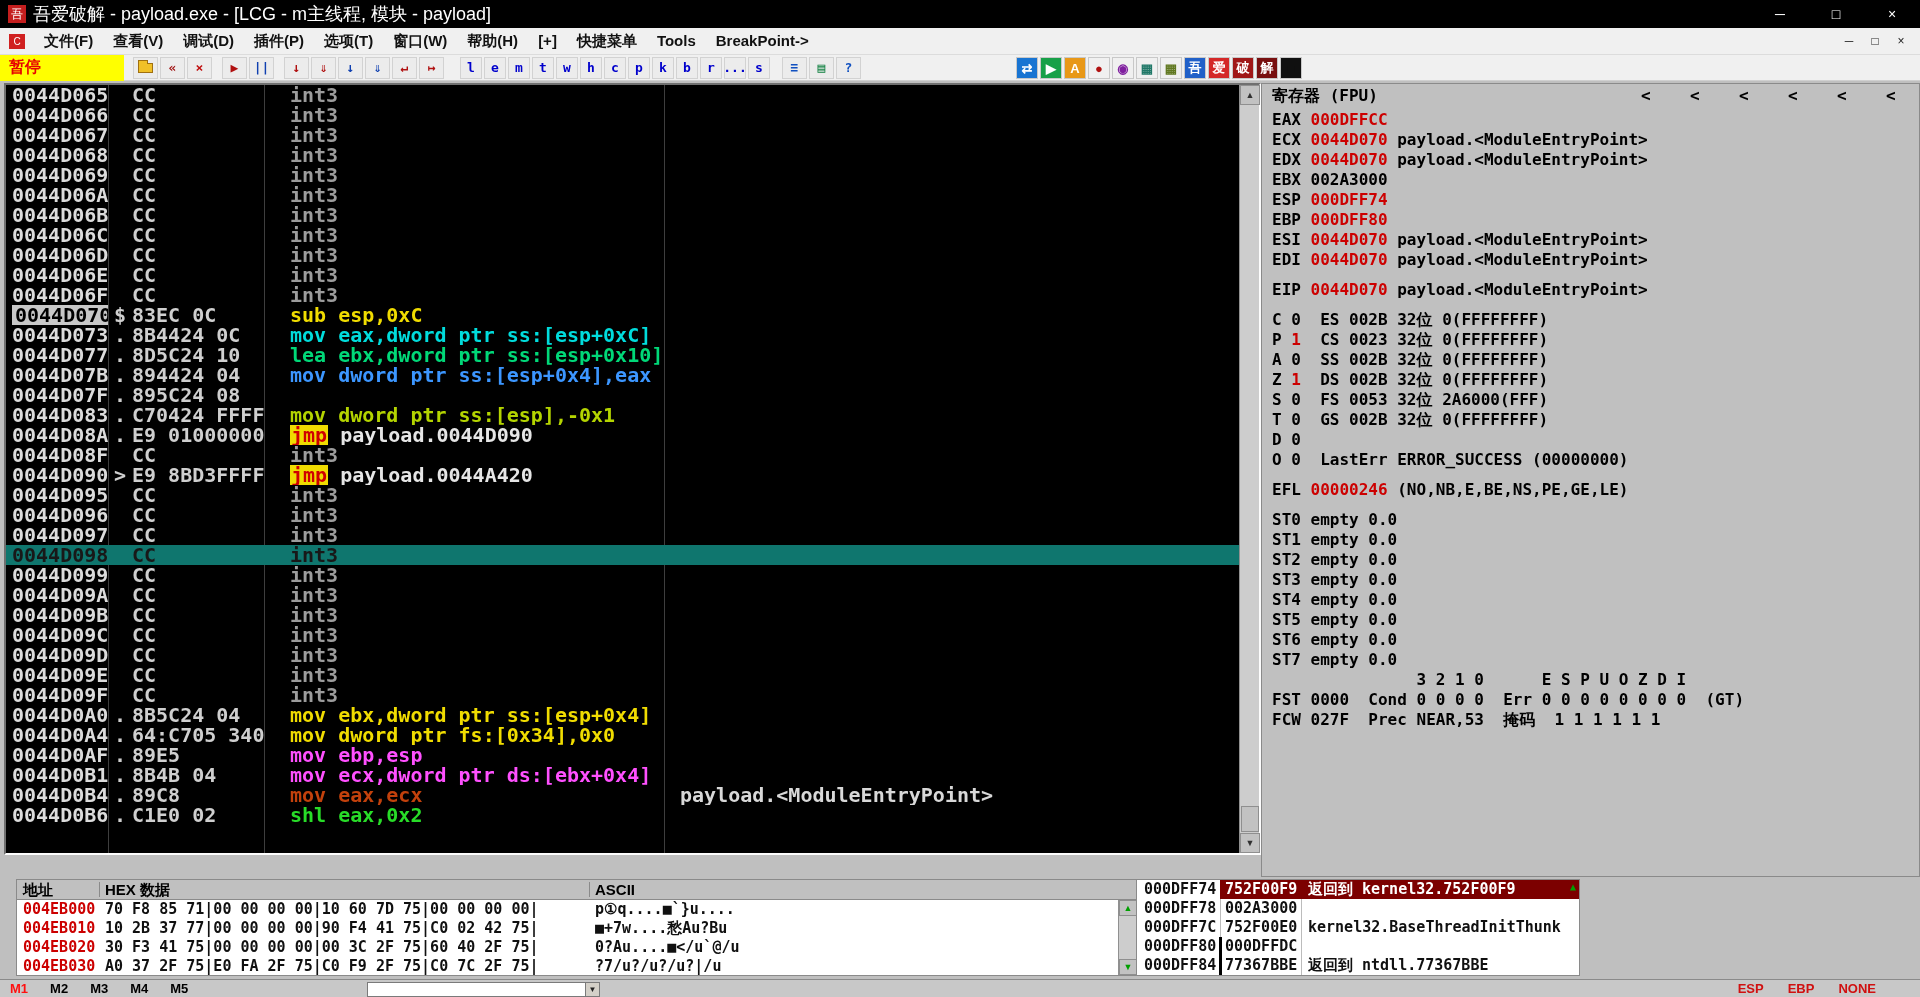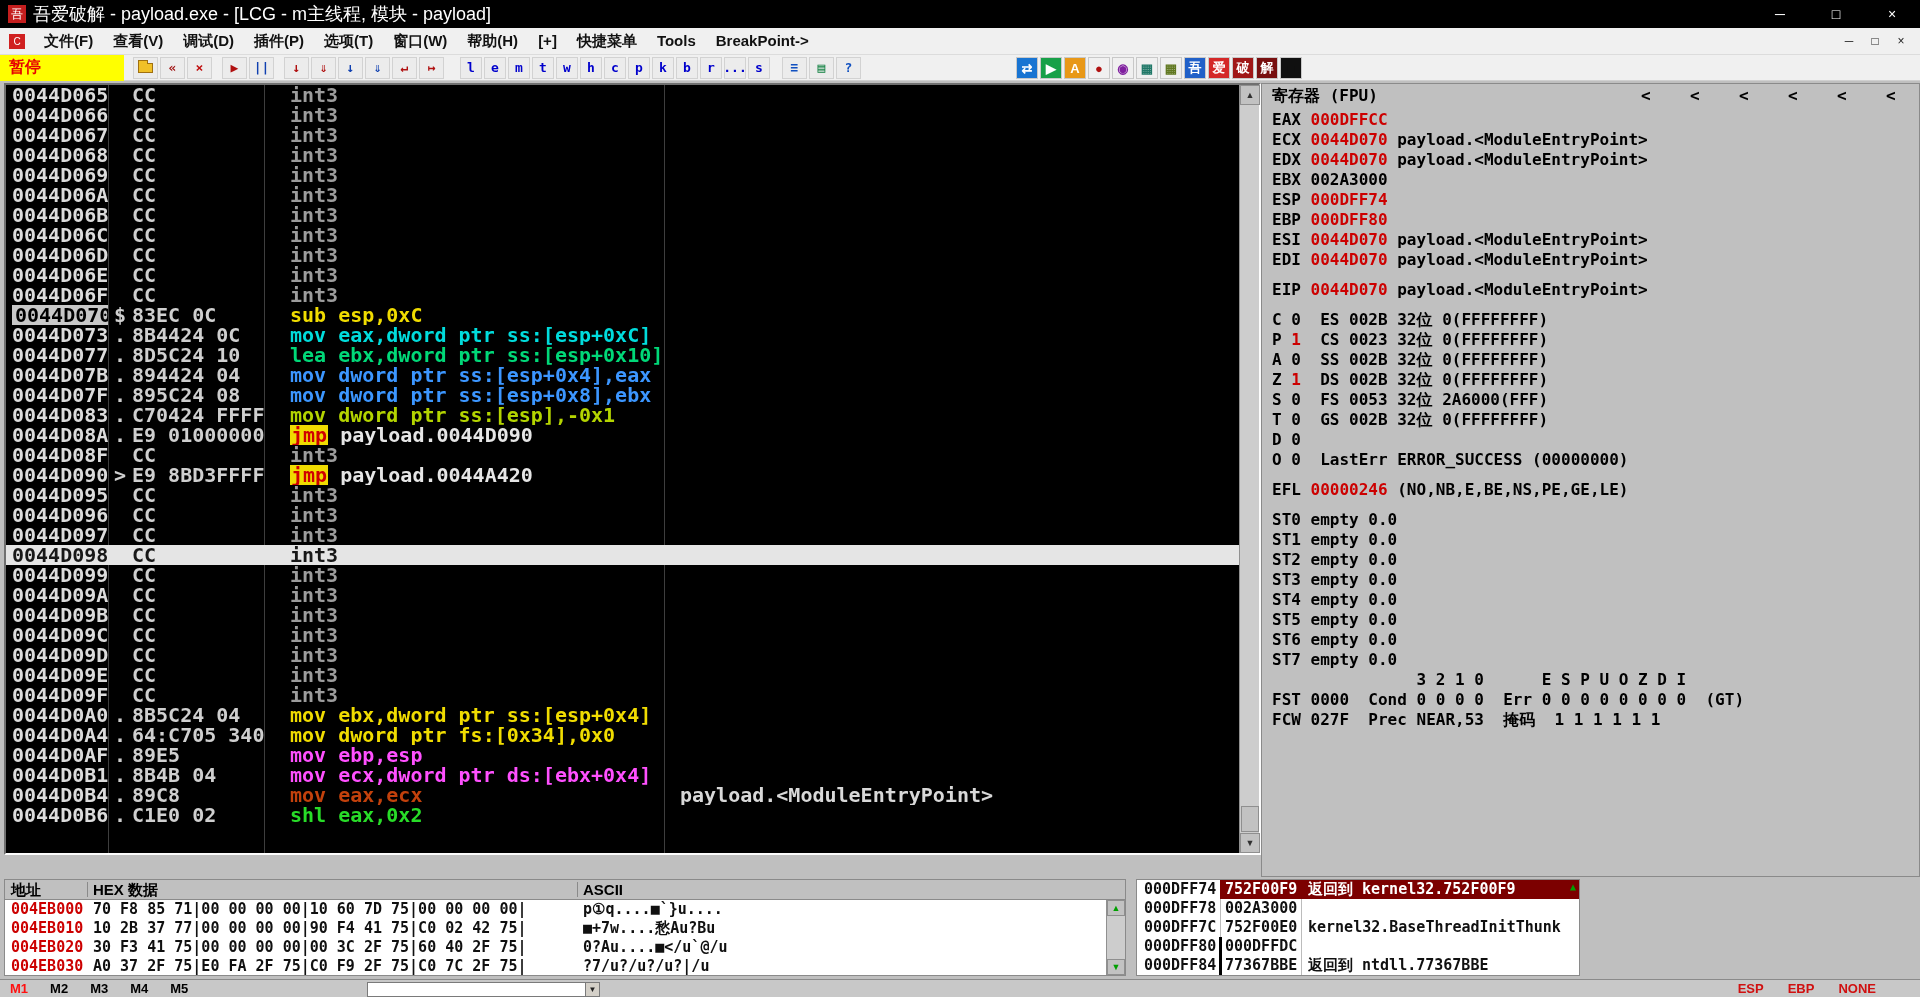--- a/index.html
+++ b/index.html
@@ -31,21 +31,21 @@
   .tb-plugins { position:absolute; left:1016px; top:2px; display:flex; gap:2px; }
   .plg-btn { width:22px; height:22px; display:flex; align-items:center; justify-content:center; font-size:13px; font-weight:bold; border:1px solid #c8c8c8; flex:none; }
 
   
   .cpu-pane { position:absolute; left:4px; top:83px; width:1257px; height:772px; background:#000;
               border:2px solid; border-color:#707070 #fdfdfd #fdfdfd #707070; }
   .cpu-rows { position:absolute; left:0; top:0; right:20px; bottom:0; overflow:hidden;
               font-family:"DejaVu Sans Mono","Liberation Mono",monospace; font-size:20px; font-weight:bold; }
   .cpu-div { position:absolute; top:0; bottom:0; width:1px; background:#3e3e3e; z-index:0; }
   .drow { position:relative; z-index:1; height:20px; line-height:20px; display:flex; white-space:pre; }
-  .drow.sel { background:#e5e5e5;align-items:flex-end; }
+  .drow.sel { background:#0f766e;align-items:flex-end; }
   .drow.sel span { color:#181818 !important; }
   .c-addr { width:102px; padding-left:6px; color:#dcdcdc; flex:none; overflow:hidden; }
   .c-addr .eip-box { background:#c8c8c8; color:#000; padding:0 3px; }
   .c-flag { width:24px; padding-left:6px; color:#cfcfcf; flex:none; }
   .c-bytes { width:132px; color:#cfcfcf; flex:none; overflow:hidden; }
   .c-dis { width:400px; padding-left:26px; flex:none; overflow:hidden; }
   .c-cmt { padding-left:16px; color:#d8d8d8; flex:1; overflow:hidden; }
   .jmpbadge { background:#f0dc00; color:#d00000; padding:0 1px; }
   .vscroll { position:absolute; right:0; top:0; bottom:0; width:20px; background:#cdcdcd; border-left:1px solid #909090; }
   .sb-btn { position:absolute; left:0; width:20px; height:20px; background:#c2c2c2; border:1px solid #8f8f8f; display:flex; align-items:center; justify-content:center; font-size:9px; color:#303030; }
@@ -54,21 +54,21 @@
 
   
   .reg-pane { position:absolute; left:1261px; top:83px; width:659px; height:794px; background:#c0c0c0; border:1px solid #8a8a8a; overflow:hidden; }
   .reg-header { position:relative; height:24px; line-height:24px; padding-left:10px; font-family:"DejaVu Sans Mono","Liberation Mono",monospace; font-size:16px; font-weight:bold; color:#000; }
   .reg-caret { position:absolute; top:0; font-weight:bold; }
   .reg-lines { padding:2px 0 0 10px; font-family:"DejaVu Sans Mono","Liberation Mono",monospace; font-size:16px; font-weight:bold; color:#000; }
   .rline { height:20px; line-height:20px; white-space:pre; }
   .rline.gap { height:10px; }
 
   
-  .dump-pane { position:absolute; left:4px; top:879px; width:1122px; height:97px; background:#fff; border:1px solid #8a8a8a; overflow:hidden; }
+  .dump-pane { position:absolute; left:16px; top:879px; width:1122px; height:97px; background:#fff; border:1px solid #8a8a8a; overflow:hidden; }
   .dump-header { position:relative; height:20px; background:#c0c0c0; border-bottom:1px solid #8a8a8a; font-size:15px; font-weight:bold; color:#000; }
   .dh-cell { position:absolute; top:1px; white-space:nowrap; }
   .dh-div { position:absolute; top:2px; bottom:2px; width:1px; background:#8a8a8a; }
   .dump-rows { position:absolute; left:0; top:20px; right:19px; bottom:0; overflow:hidden;
                font-family:"DejaVu Sans Mono","Liberation Mono",monospace; font-size:15px; font-weight:bold; }
   .dumprow { position:relative; height:19px; line-height:19px; white-space:pre; }
   .d-addr { position:absolute; left:6px; color:#cc0000;text-align:right; }
   .d-hex  { position:absolute; left:88px; color:#101010; }
   .d-ascii{ position:absolute; left:578px; color:#101010; }
   .dump-scroll { position:absolute; right:0; top:20px; bottom:0; width:19px; background:#cdcdcd; border-left:1px solid #909090; }
@@ -201,21 +201,21 @@
       <div class="drow"><span class="c-addr">0044D06A</span><span class="c-flag"></span><span class="c-bytes">CC</span><span class="c-dis" style="color: rgb(156, 156, 156);">int3</span><span class="c-cmt"></span></div>
       <div class="drow"><span class="c-addr">0044D06B</span><span class="c-flag"></span><span class="c-bytes">CC</span><span class="c-dis" style="color: rgb(156, 156, 156);">int3</span><span class="c-cmt"></span></div>
       <div class="drow"><span class="c-addr">0044D06C</span><span class="c-flag"></span><span class="c-bytes">CC</span><span class="c-dis" style="color: rgb(156, 156, 156);">int3</span><span class="c-cmt"></span></div>
       <div class="drow"><span class="c-addr">0044D06D</span><span class="c-flag"></span><span class="c-bytes">CC</span><span class="c-dis" style="color: rgb(156, 156, 156);">int3</span><span class="c-cmt"></span></div>
       <div class="drow"><span class="c-addr">0044D06E</span><span class="c-flag"></span><span class="c-bytes">CC</span><span class="c-dis" style="color: rgb(156, 156, 156);">int3</span><span class="c-cmt"></span></div>
       <div class="drow"><span class="c-addr">0044D06F</span><span class="c-flag"></span><span class="c-bytes">CC</span><span class="c-dis" style="color: rgb(156, 156, 156);">int3</span><span class="c-cmt"></span></div>
       <div class="drow"><span class="c-addr"><span class="eip-box">0044D070</span></span><span class="c-flag">$</span><span class="c-bytes">83EC 0C</span><span class="c-dis" style="color: rgb(240, 220, 0);">sub esp,0xC</span><span class="c-cmt"></span></div>
       <div class="drow"><span class="c-addr">0044D073</span><span class="c-flag">.</span><span class="c-bytes">8B4424 0C</span><span class="c-dis" style="color: rgb(0, 220, 220);">mov eax,dword ptr ss:[esp+0xC]</span><span class="c-cmt"></span></div>
       <div class="drow"><span class="c-addr">0044D077</span><span class="c-flag">.</span><span class="c-bytes">8D5C24 10</span><span class="c-dis" style="color: rgb(0, 216, 120);">lea ebx,dword ptr ss:[esp+0x10]</span><span class="c-cmt"></span></div>
       <div class="drow"><span class="c-addr">0044D07B</span><span class="c-flag">.</span><span class="c-bytes">894424 04</span><span class="c-dis" style="color: rgb(60, 150, 255);">mov dword ptr ss:[esp+0x4],eax</span><span class="c-cmt"></span></div>
-      <div class="drow"><span class="c-addr">0044D07F</span><span class="c-flag">.</span><span class="c-bytes">895C24 08</span><span class="c-dis" style="color: rgb(60, 150, 255);">mov dword ptr ss:[esp+0x8],ebx</span><span class="c-cmt"></span></div>
+      <div class="drow"><span class="c-addr">0044D07F</span><span class="c-flag">.</span><span class="c-bytes">895C24 08</span><span class="c-cmt"></span></div>
       <div class="drow"><span class="c-addr">0044D083</span><span class="c-flag">.</span><span class="c-bytes">C70424 FFFFFFFF</span><span class="c-dis" style="color: rgb(180, 212, 0);">mov dword ptr ss:[esp],-0x1</span><span class="c-cmt"></span></div>
       <div class="drow"><span class="c-addr">0044D08A</span><span class="c-flag">.</span><span class="c-bytes">E9 01000000</span><span class="c-dis"><span class="jmpbadge">jmp</span><span style="color: rgb(230, 230, 230);"> payload.0044D090</span></span><span class="c-cmt"></span></div>
       <div class="drow"><span class="c-addr">0044D08F</span><span class="c-flag"></span><span class="c-bytes">CC</span><span class="c-dis" style="color: rgb(156, 156, 156);">int3</span><span class="c-cmt"></span></div>
       <div class="drow"><span class="c-addr">0044D090</span><span class="c-flag">&gt;</span><span class="c-bytes">E9 8BD3FFFF</span><span class="c-dis"><span class="jmpbadge">jmp</span><span style="color: rgb(230, 230, 230);"> payload.0044A420</span></span><span class="c-cmt"></span></div>
       <div class="drow"><span class="c-addr">0044D095</span><span class="c-flag"></span><span class="c-bytes">CC</span><span class="c-dis" style="color: rgb(156, 156, 156);">int3</span><span class="c-cmt"></span></div>
       <div class="drow"><span class="c-addr">0044D096</span><span class="c-flag"></span><span class="c-bytes">CC</span><span class="c-dis" style="color: rgb(156, 156, 156);">int3</span><span class="c-cmt"></span></div>
       <div class="drow"><span class="c-addr">0044D097</span><span class="c-flag"></span><span class="c-bytes">CC</span><span class="c-dis" style="color: rgb(156, 156, 156);">int3</span><span class="c-cmt"></span></div>
       <div class="drow sel"><span class="c-addr">0044D098</span><span class="c-flag"></span><span class="c-bytes">CC</span><span class="c-dis" style="color: rgb(156, 156, 156);">int3</span><span class="c-cmt"></span></div>
       <div class="drow"><span class="c-addr">0044D099</span><span class="c-flag"></span><span class="c-bytes">CC</span><span class="c-dis" style="color: rgb(156, 156, 156);">int3</span><span class="c-cmt"></span></div>
       <div class="drow"><span class="c-addr">0044D09A</span><span class="c-flag"></span><span class="c-bytes">CC</span><span class="c-dis" style="color: rgb(156, 156, 156);">int3</span><span class="c-cmt"></span></div>

